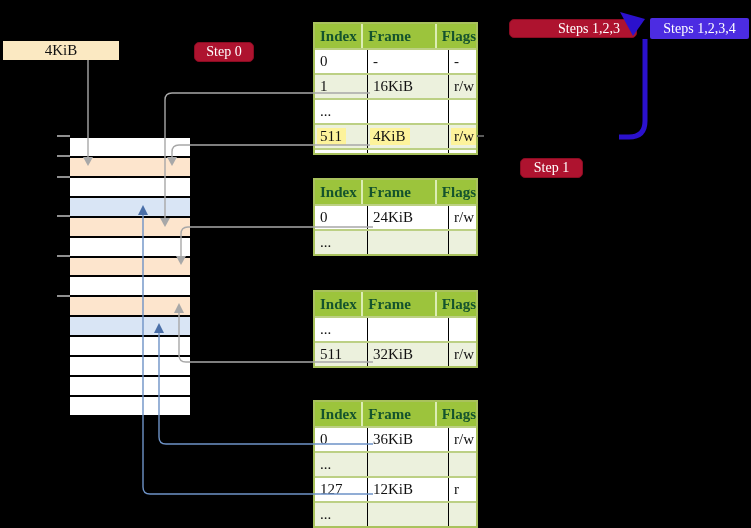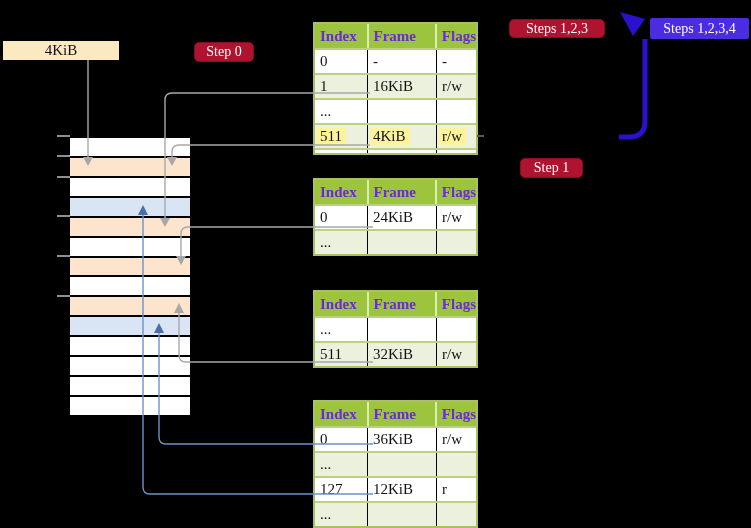--- a/index.html
+++ b/index.html
@@ -33,45 +33,45 @@
     color:#fff;font-size:14px;line-height:1;white-space:nowrap;
   }
   .badge.red{background:var(--crimson);border:1px solid var(--crimson-border);border-radius:5px;}
   .badge.blue{background:var(--violet);border-radius:2px;}
   #frame-size-label{
     position:absolute;left:3px;top:41px;width:116px;height:19px;
     background:var(--tan);color:#111;font-size:15px;
     display:flex;align-items:center;justify-content:center;
   }
   #badge-step0{left:194px;top:42px;width:58px;height:18px;text-align:right;}
-  #badge-steps123{left:509px;top:19px;width:94px;height:17px;}
+  #badge-steps123{left:509px;top:19px;width:94px;height:17px;padding-left:32px;}
   #badge-steps1234{left:650px;top:18px;width:99px;height:21px;}
   #badge-step4{left:520px;top:158px;width:61px;height:18px;}
   
   #memory-column{
     position:absolute;left:70px;top:138px;width:120px;height:277px;
     display:flex;flex-direction:column;gap:2px;
   }
   .mrow{flex:1;}
   .tick{position:absolute;left:57px;width:13px;height:2px;background:var(--tick);}
   
   .tbl{position:absolute;left:313px;width:165px;border:2px solid var(--tborder);
        background:#fff;box-sizing:border-box;font-size:15px;color:#111;}
   .thead{display:flex;background:var(--thead);height:24px;}
   .hcell{box-sizing:border-box;display:flex;align-items:center;padding-left:5px;
-         color:#6d28d9;font-weight:bold;font-size:15px;border-left:2px solid var(--hsep);}
+         color:#14532d;font-weight:bold;font-size:15px;border-left:2px solid var(--hsep);}
   .hcell:first-child{border-left:none;}
   .trow{display:flex;border-top:2px solid var(--rowsep);height:25px;box-sizing:border-box;}
   .trow:first-child{border-top:none;}
   .trow.shade{background:var(--shade);}
   .trow.stub{height:5px;}
   .tcell{box-sizing:border-box;padding:1px 0 0 5px;border-left:1.5px solid #000;
          overflow:hidden;line-height:21px;}
   .tcell:first-child{border-left:none;}
-  .c0{width:52px;} .c1{width:69px;} .c2{width:48px;flex:1;}
+  .c0{width:52px;} .c1{width:69px;} .c2{width:48px;flex:1;margin-left:12px;}
   .hl{background:var(--hl);padding:0 4px 1px 3px;margin-left:-3px;}
   #t1{top:22px;} #t2{top:178px;} #t3{top:290px;} #t4{top:400px;}
   
   #wires{position:absolute;left:0;top:0;pointer-events:none;}
 </style>
 </head>
 <body>
 
 <div id="canvas">
 

